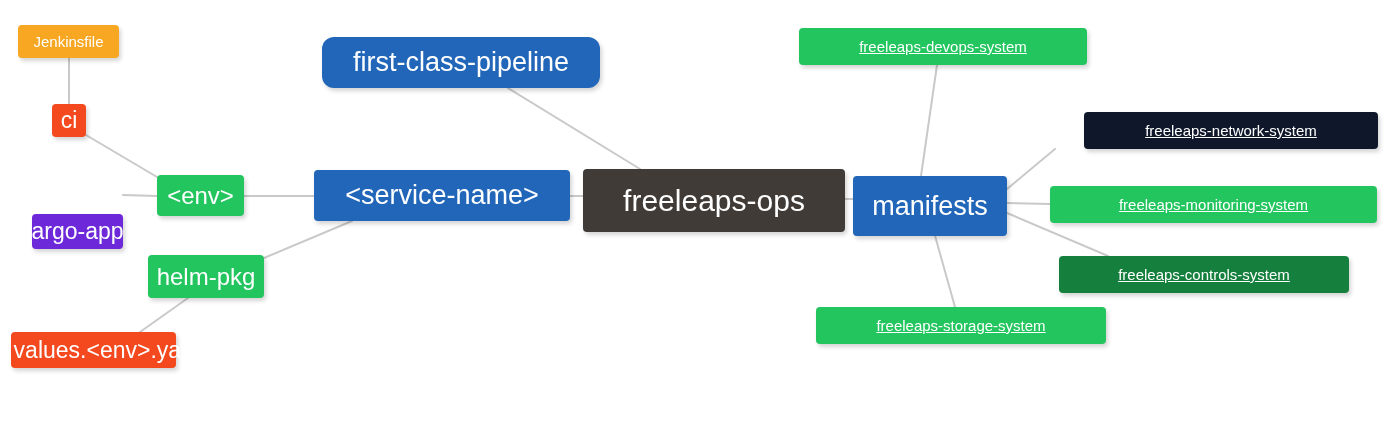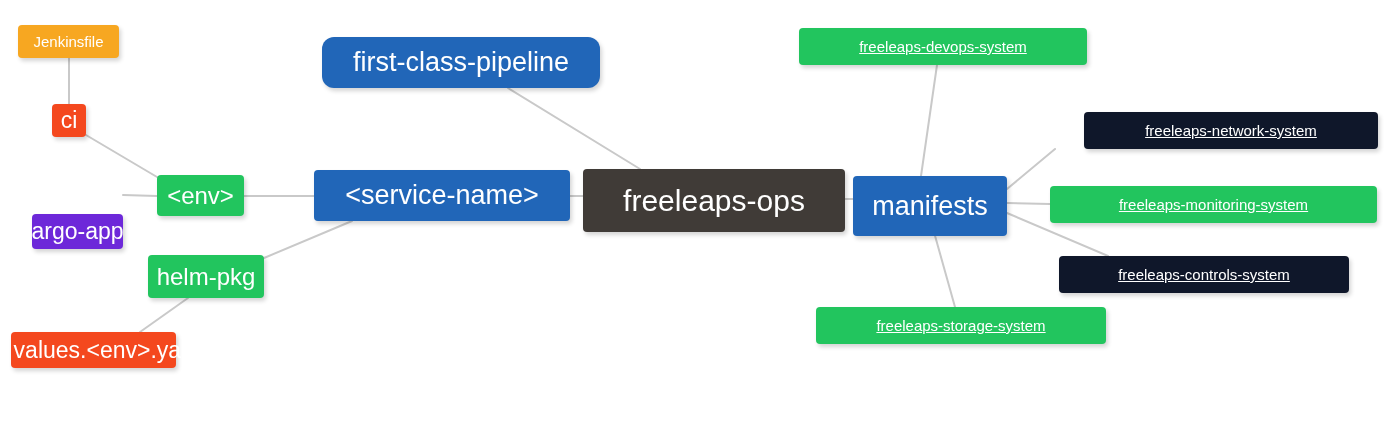--- a/index.html
+++ b/index.html
@@ -75,16 +75,16 @@
       <div class="mm-node size-branch" style="left: 157px; top: 175px; width: 87px; height: 41px; background: rgb(34, 197, 94);">&lt;env&gt;</div>
       <div class="mm-node size-branch" style="left: 148px; top: 255px; width: 116px; height: 43px; background: rgb(34, 197, 94);">helm-pkg</div>
       <div class="mm-node size-small" style="left: 11px; top: 332px; width: 165px; height: 36px; background: rgb(244, 72, 30); padding-left: 42px;">values.&lt;env&gt;.yaml</div>
       <div class="mm-node size-major" style="left: 322px; top: 37px; width: 278px; height: 51px; background: rgb(33, 102, 184); border-radius: 12px;">first-class-pipeline</div>
       <div class="mm-node size-major" style="left: 314px; top: 170px; width: 256px; height: 51px; background: rgb(33, 102, 184);">&lt;service-name&gt;</div>
       <div class="mm-node size-root" style="left: 583px; top: 169px; width: 262px; height: 63px; background: rgb(64, 59, 55);">freeleaps-ops</div>
       <div class="mm-node size-major" style="left: 853px; top: 176px; width: 154px; height: 60px; background: rgb(33, 102, 184);">manifests</div>
       <div class="mm-node size-leaf" style="left: 799px; top: 28px; width: 288px; height: 37px; background: rgb(34, 197, 94);">freeleaps-devops-system</div>
       <div class="mm-node size-leaf" style="left: 1055px; top: 112px; width: 294px; height: 37px; background: #0f172a; margin-left: 29px;">freeleaps-network-system</div>
       <div class="mm-node size-leaf" style="left: 1050px; top: 186px; width: 327px; height: 37px; background: rgb(34, 197, 94);">freeleaps-monitoring-system</div>
-      <div class="mm-node size-leaf" style="left: 1059px; top: 256px; width: 290px; height: 37px; background: #0f172a;">freeleaps-controls-system</div>
+      <div class="mm-node size-leaf" style="left: 1059px; top: 256px; width: 290px; height: 37px; background: #15803d;">freeleaps-controls-system</div>
       <div class="mm-node size-leaf" style="left: 816px; top: 307px; width: 290px; height: 37px; background: rgb(34, 197, 94);">freeleaps-storage-system</div>
     </div>
 </div>
 
 </body></html>

